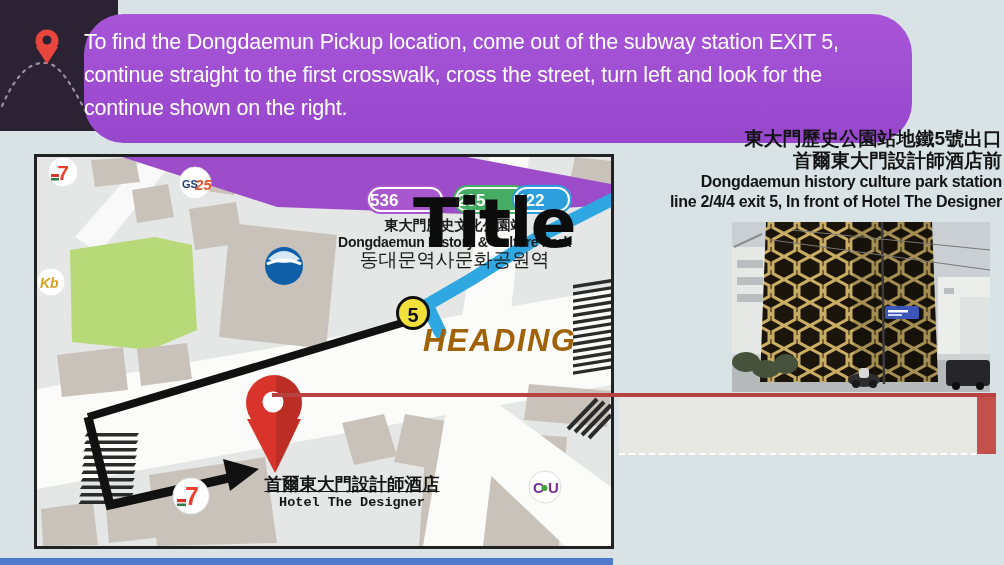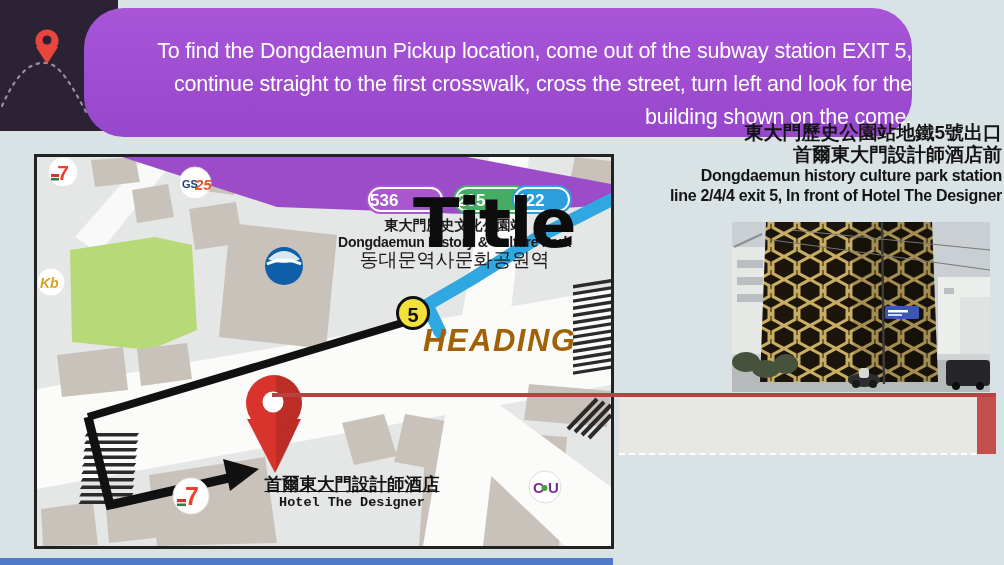--- a/index.html
+++ b/index.html
@@ -2,27 +2,27 @@
 <html><head>
 <meta charset="utf-8">
 <style>
   html,body{margin:0;padding:0;}
   body{width:1004px;height:565px;position:relative;overflow:hidden;
        background:#d9e2e4;font-family:"Liberation Sans",sans-serif;}
   .abs{position:absolute;}
 
   
   .header-dark{left:0;top:0;width:118px;height:131px;background:#2b2233;z-index:1;}
-  .banner{left:84px;top:8px;width:828px;height:129px;border-radius:40px;
+  .banner{left:84px;top:14px;width:828px;height:129px;border-radius:40px;
           background:linear-gradient(180deg,#a855d8,#9747cc);z-index:2;
-          text-align:right;padding-top:27px;box-sizing:border-box;}
+          text-align:left;padding-top:12px;box-sizing:border-box;}
   .banner-line{color:#ffffff;font-size:21.5px;line-height:33px;letter-spacing:-0.2px;font-weight:500;}
 
   
-  .caption{left:560px;top:122px;width:442px;text-align:right;color:#141414;z-index:2;}
+  .caption{left:560px;top:128px;width:442px;text-align:right;color:#141414;z-index:2;}
   .cap-zh{font-size:19px;font-weight:bold;line-height:22px;}
   .cap-en{font-size:16px;font-weight:bold;line-height:20px;letter-spacing:-0.3px;}
 
   
   .map{left:34px;top:154px;width:574px;height:389px;border:3px solid #222;
        background:#e4e7e5;z-index:2;}
   .map svg.map-svg{position:absolute;left:0;top:0;z-index:1;}
   .pill{position:absolute;top:30px;height:25px;border-radius:14px;border:2.5px solid #fff;
         color:#fff;font-size:17px;font-weight:bold;text-align:left;line-height:24px;
         box-sizing:border-box;z-index:3;}
@@ -64,21 +64,21 @@
       <path d="M36,47 L58,47 L47,64 Z" fill="#e8453c"></path>
       <circle cx="47" cy="41" r="11.5" fill="#e8453c"></circle>
       <circle cx="47" cy="40" r="4.5" fill="#2b2233"></circle>
     </g>
   </svg>
 </div>
 
 <div class="abs banner">
   <div class="banner-line">To find the Dongdaemun Pickup location, come out of the subway station EXIT 5,</div>
   <div class="banner-line">continue straight to the first crosswalk, cross the street, turn left and look for the</div>
-  <div class="banner-line">building shown on the come.</div>
+  <div class="banner-line">continue shown on the right.</div>
 </div>
 
 <div class="abs caption">
   <div class="cap-zh">東大門歷史公園站地鐵5號出口</div>
   <div class="cap-zh">首爾東大門設計師酒店前</div>
   <div class="cap-en">Dongdaemun history culture park station</div>
   <div class="cap-en">line 2/4/4 exit 5, In front of Hotel The Designer</div>
 </div>
 
 <div class="abs map">

